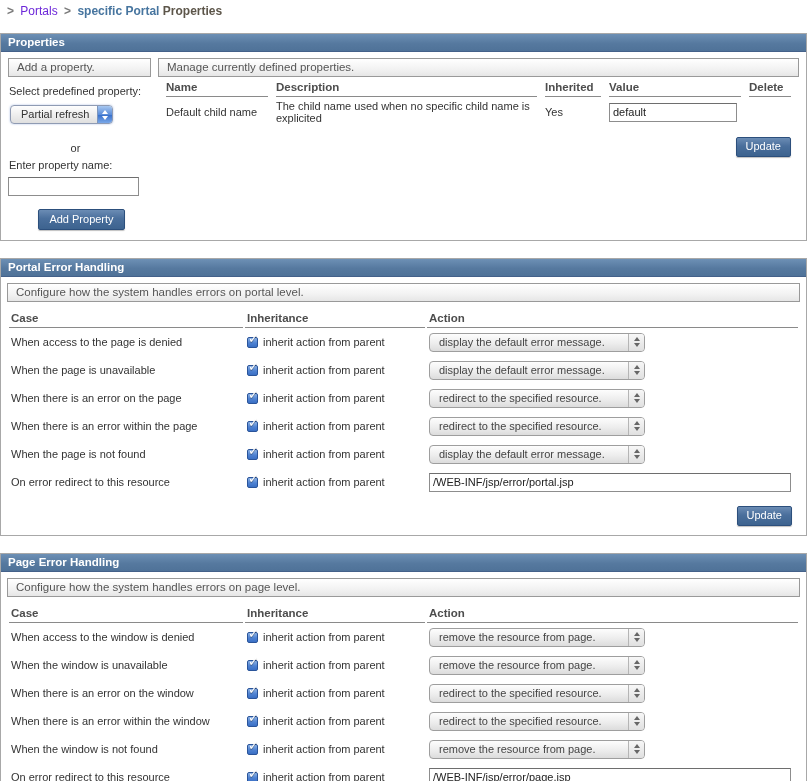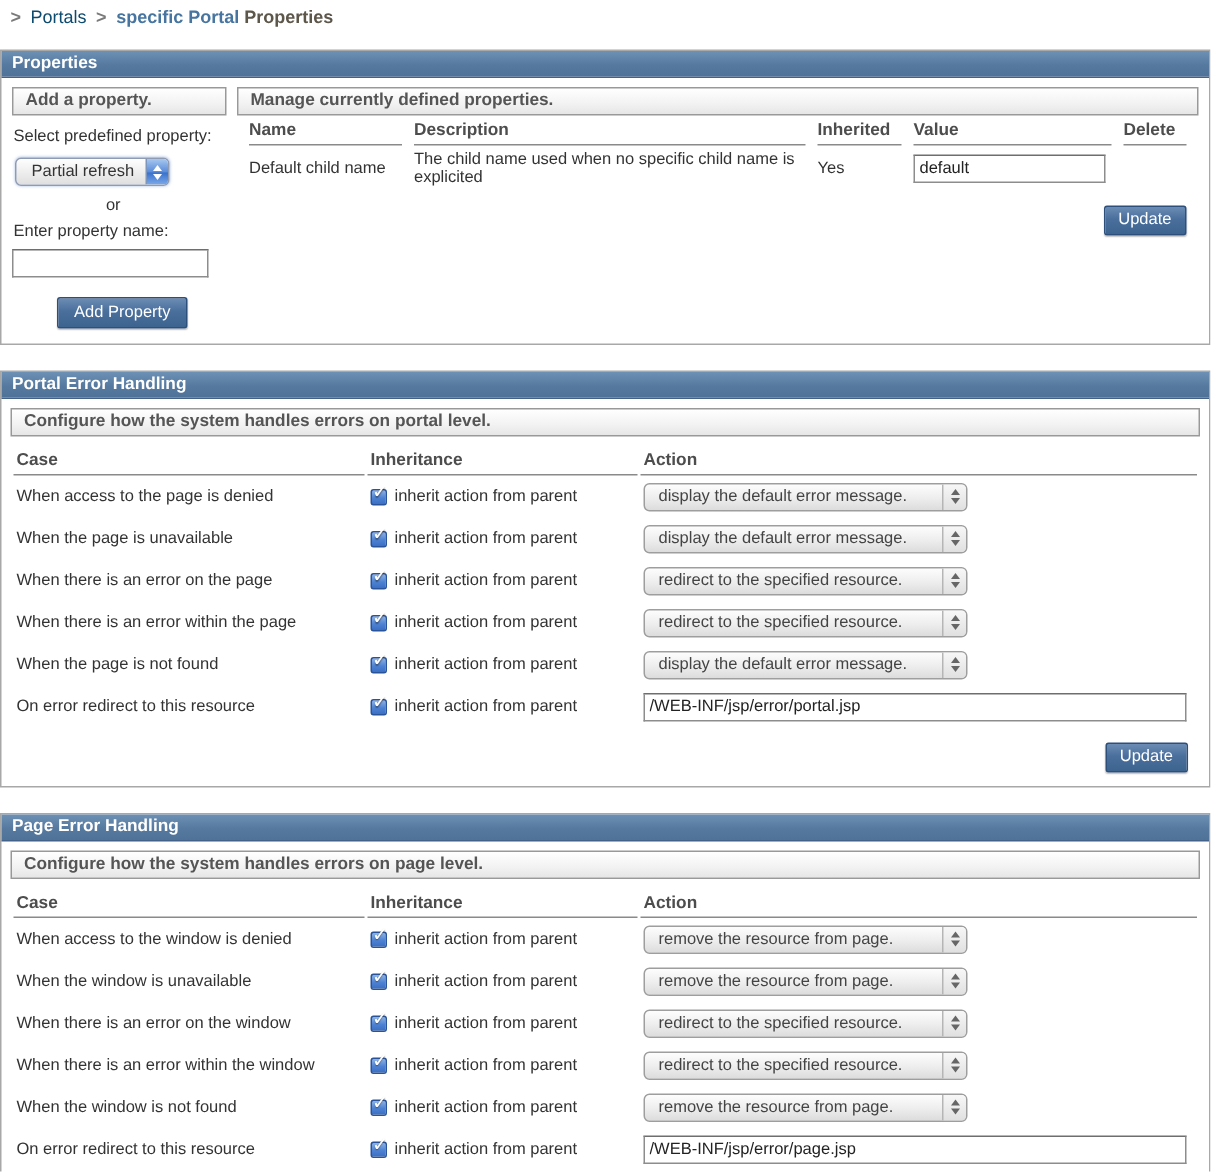--- a/index.html
+++ b/index.html
@@ -6,35 +6,35 @@
   html,body { background:#fff; }
   body {
     width: 807px; height: 781px;
     font-family: "Liberation Sans", "DejaVu Sans", sans-serif;
     font-size: 11px; color: #333;
   }
 
   
   .breadcrumb { padding: 4px 2px 2px 4px; font-size: 12px; }
   .breadcrumb .sep { color:#7a7a7a; font-weight:bold; margin:0 3px; }
-  .breadcrumb a { color:#0c4a6e; text-decoration:none; cursor:pointer;margin-top:34px; }
+  .breadcrumb a { color:#6d28d9; text-decoration:none; cursor:pointer;margin-top:34px; }
   .breadcrumb .crumb-blue { color:#47759f; font-weight:bold; }
   .breadcrumb .crumb-dark { color:#5d564a; font-weight:bold; }
 
   
   .section { border:1px solid #a8a8a8; margin:13px 0 0 0; background:#fff; }
   .section-bar {
     background: linear-gradient(180deg,#6d90b5 0%,#56799f 55%,#4f7298 100%);
     color:#fff; font-weight:bold; font-size:11.5px;
     padding:2px 7px 3px 7px; border-bottom:1px solid #44618a;
   }
   .subhead {
     border:1px solid #999;
     background: linear-gradient(180deg,#ffffff 0%,#f2f2f2 60%,#e6e6e6 100%);
-    color:#555; font-weight:bold; font-size:11.5px;
+    color:#555; font-weight:normal; font-size:11.5px;
     padding:2px 8px 3px 8px; height:19px; line-height:13px;
   }
 
   
   .props-body { display:flex; padding:6px 7px 10px 7px; }
   .props-left { width:143px; flex:none; }
   .props-right { flex:1; margin-left:7px; min-width:0; }
 
   .props-left .subhead { margin-bottom:8px; }
   .field-label { color:#333; margin:4px 0 6px 1px; }
@@ -47,21 +47,21 @@
   }
   .aqua-select .sel-text { padding:2px 8px 0 10px; color:#333; white-space:nowrap; }
   .aqua-select .stepper {
     width:15px; display:flex; flex-direction:column; align-items:center; justify-content:center;
     gap:2px; background: linear-gradient(180deg,#a7c7f0 0%,#5b8dd9 50%,#3a72cc 55%,#7aa8e8 100%);
     border-left:1px solid #7d96bd;
   }
   .tri-up { width:0; height:0; border-left:3px solid transparent; border-right:3px solid transparent; border-bottom:4px solid #fff; }
   .tri-down { width:0; height:0; border-left:3px solid transparent; border-right:3px solid transparent; border-top:4px solid #fff; }
 
-  .or-line { text-align:center; width:135px; margin:3px 0 5px 0; color:#333; }
+  .or-line { text-align:center; width:135px; margin:14px 0 5px 0; color:#333; }
   .text-input {
     border:1px solid #8d8d8d; border-top-color:#6e6e6e;
     height:19px; font-family:inherit; font-size:11px; color:#222;
     padding:1px 3px; background:#fff; width:131px;
   }
   .btn {
     display:inline-block; border:1px solid #2c4f7c;
     background: linear-gradient(180deg,#6b8cb4 0%,#4a6f9c 45%,#3d638f 100%);
     color:#fff; font-weight:normal; font-size:11px; font-family:inherit;
     padding:3px 10px 4px 10px; border-radius:2px; cursor:pointer;

